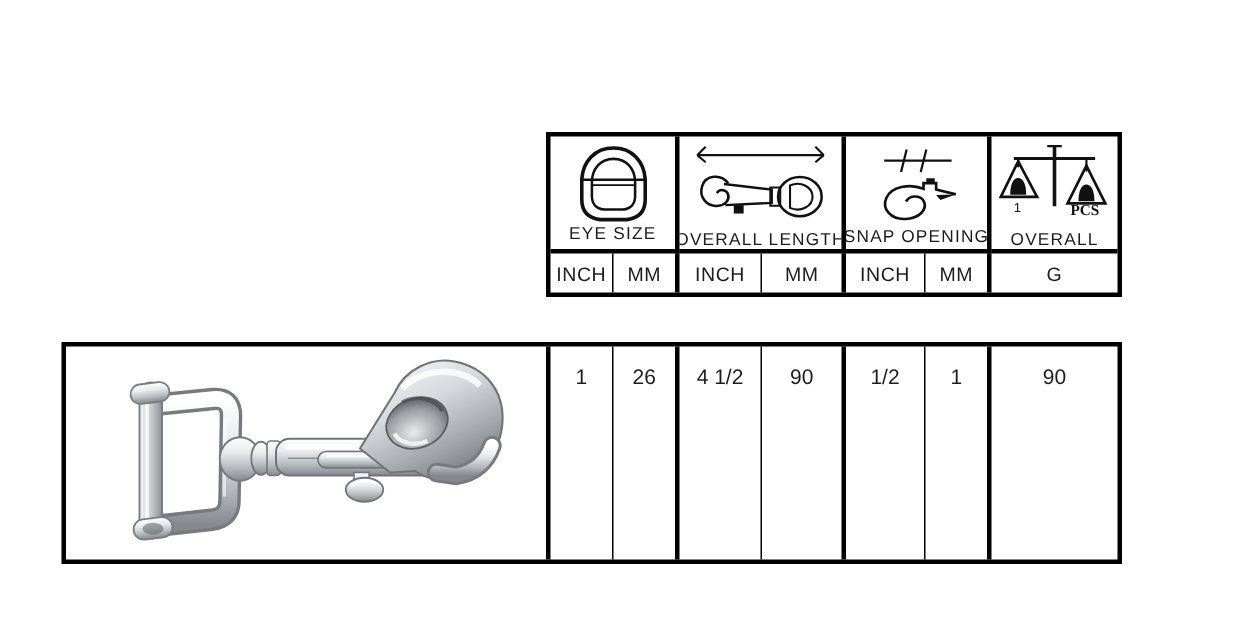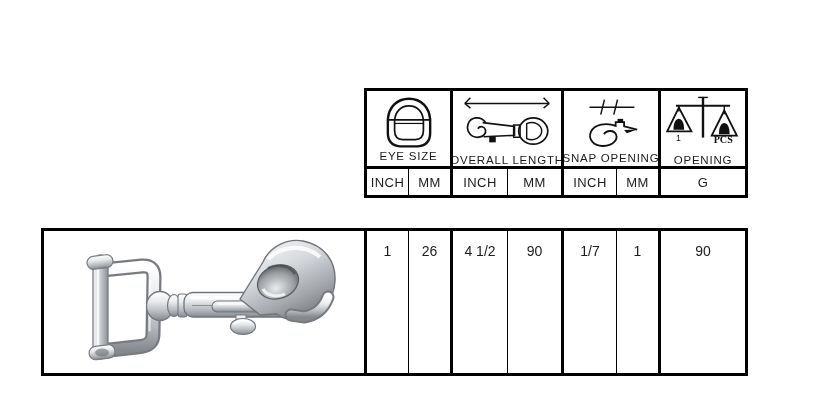--- a/index.html
+++ b/index.html
@@ -138,21 +138,21 @@
           <line x1="15" y1="11" x2="15" y2="17" stroke="#111" stroke-width="1.4"></line>
           <path d="M 15 13 L 3 37.5 L 28 37.5 Z" fill="none" stroke="#111" stroke-width="1.8"></path>
           <path d="M 9.5 36 C 9.5 28 12 24.5 15 24.5 C 18 24.5 20.5 28 20.5 36 Z" fill="#111"></path>
           <line x1="62" y1="11" x2="62" y2="20" stroke="#111" stroke-width="1.4"></line>
           <path d="M 62 16 L 49 42 L 75 42 Z" fill="none" stroke="#111" stroke-width="1.8"></path>
           <path d="M 56.5 40.5 C 56.5 32.5 59 29 62 29 C 65 29 67.5 32.5 67.5 40.5 Z" fill="#111"></path>
           <text x="12" y="48" font-size="9" font-family="Liberation Sans, sans-serif" fill="#111">1</text>
           <text x="51" y="50" font-size="10.5" font-weight="bold" font-family="Liberation Serif, serif" fill="#111">PCS</text>
         </svg>
       </div>
-      <div class="group-label">OPENING</div>
+      <div class="group-label">OVERALL</div>
     </div>
 
     <div class="unit-cell thin-r">INCH</div>
     <div class="unit-cell thick-r">MM</div>
     <div class="unit-cell thin-r">INCH</div>
     <div class="unit-cell thick-r">MM</div>
     <div class="unit-cell thin-r">INCH</div>
     <div class="unit-cell thick-r">MM</div>
     <div class="unit-cell">G</div>
   </div>
@@ -222,18 +222,18 @@
         <rect x="192" y="84" width="10" height="9" fill="url(#gV)" stroke="#75797e" stroke-width="1"></rect>
         <ellipse cx="199" cy="95.5" rx="12.5" ry="8" fill="url(#gV)" stroke="#70747a" stroke-width="1.2"></ellipse>
         <path d="M 190 93 C 193 89.5 202 88.5 207 91.5" fill="none" stroke="#ffffff" stroke-width="2" opacity="0.85"></path>
       </svg>
     </div>
 
     <div class="value-cell thin-r">1</div>
     <div class="value-cell thick-r">26</div>
     <div class="value-cell thin-r">4 1/2</div>
     <div class="value-cell thick-r">90</div>
-    <div class="value-cell thin-r">1/7</div>
+    <div class="value-cell thin-r">1/2</div>
     <div class="value-cell thick-r">1</div>
     <div class="value-cell">90</div>
   </div>
 
 </div>
 
 </body></html>

